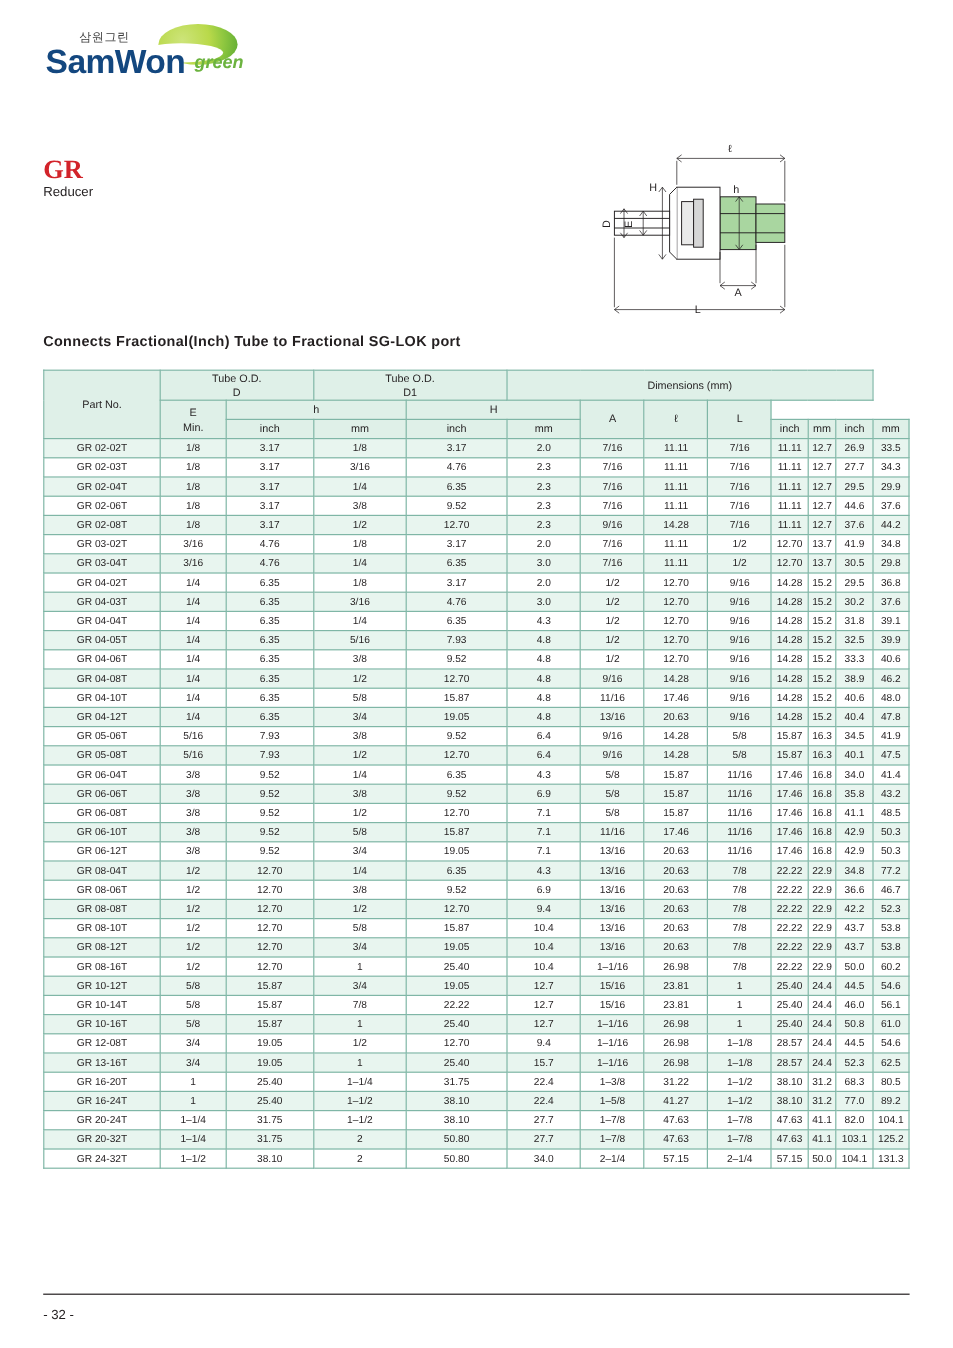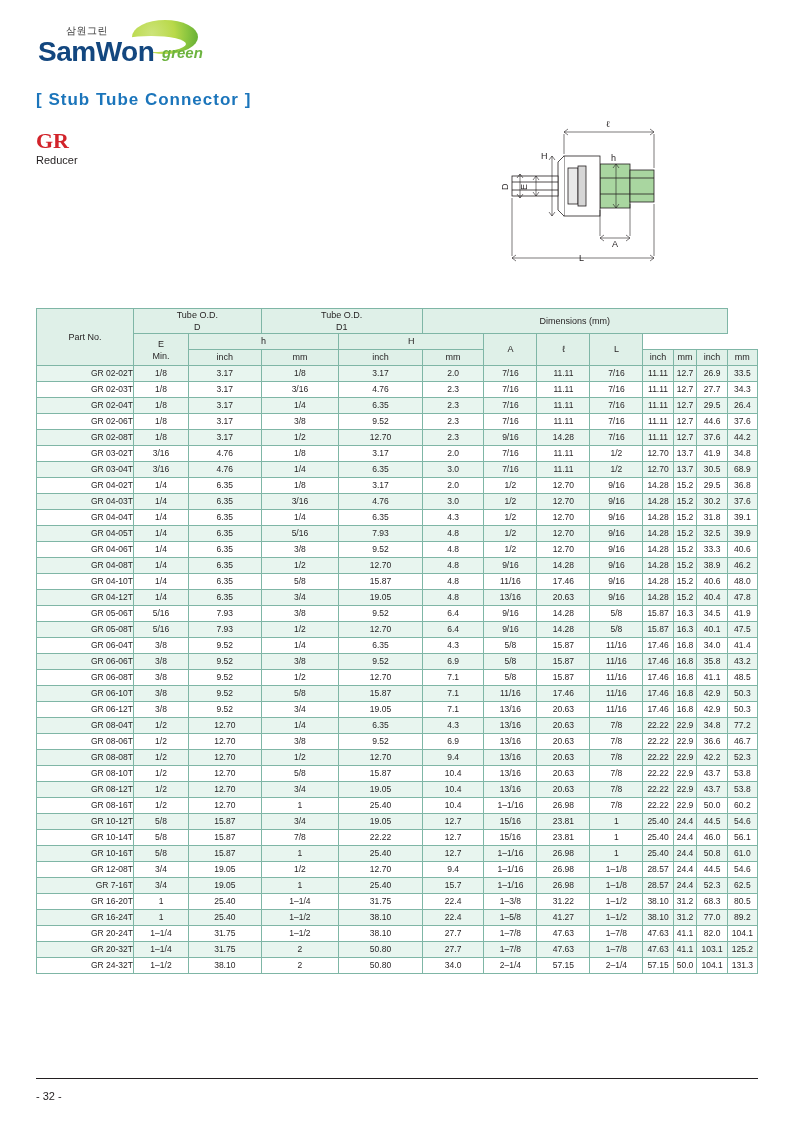--- a/index.html
+++ b/index.html
@@ -80,21 +80,21 @@
     padding:0;
     height:15px;
     line-height:15px;
     font-weight:normal;
   }
   thead th{
     background:#dff0e8;
     font-size:9px;
   }
   thead th.hdr-tall{height:24px;line-height:12px;}
-  td.partno{text-align:right;padding-left:0;margin-top:16px;}
+  td.partno{text-align:center;padding-left:0;margin-top:16px;}
   tr.alt td{background:#e8f5ef;}
   tr.norm td{background:#ffffff;}
 
   .pagenum{
     position:absolute;left:36px;top:1090px;
     font-size:11px;color:#231f20;
   }
   .footline{
     position:absolute;left:36px;top:1078px;width:722px;height:1px;background:#231f20;
   }
@@ -104,21 +104,20 @@
 
 <div class="page">
 
   <div class="logo">
     <div class="logo-swoosh"></div>
     <div class="logo-korean">삼원그린</div>
     <div class="logo-main">SamWon</div>
     <div class="logo-green">green</div>
   </div>
 
-  <div class="title">[  Stub  Tube  Connector  ]</div>
   <div class="gr-code">GR</div>
   <div class="gr-sub">Reducer</div>
 
   <div class="drawing-box">
     <svg width="310" height="170" viewBox="0 0 310 170">
 
       <g stroke="#231f20" stroke-width="0.8" fill="none">
 
         <rect x="152" y="54" width="30" height="44" fill="#a9d6a0"></rect>
         <rect x="182" y="60" width="24" height="32" fill="#a9d6a0"></rect>
@@ -191,20 +190,21 @@
       <text x="158" y="17" font-size="9" font-family="Liberation Serif, serif" fill="#231f20">ℓ</text>
       <text x="131" y="151" font-size="9" font-family="Liberation Sans, sans-serif" fill="#231f20">L</text>
       <text x="164" y="137" font-size="9" font-family="Liberation Sans, sans-serif" fill="#231f20">A</text>
       <text x="93" y="49" font-size="9" font-family="Liberation Sans, sans-serif" fill="#231f20">H</text>
       <text x="163" y="51" font-size="9" font-family="Liberation Sans, sans-serif" fill="#231f20">h</text>
       <text x="60" y="80" font-size="9" font-family="Liberation Sans, sans-serif" fill="#231f20" transform="rotate(-90 60 80)">D</text>
       <text x="79" y="80" font-size="9" font-family="Liberation Sans, sans-serif" fill="#231f20" transform="rotate(-90 79 80)">E</text>
     </svg>
   </div>
 
+  <div class="connects">Connects   Fractional(Inch)  Tube  to  Fractional  SG-LOK  port</div>
 
   <div class="tbl-wrap">
     <table>
       <thead>
         <tr>
           <th rowspan="3" style="width:96px">Part No.</th>
           <th colspan="2" class="hdr-tall" style="width:76px">
             <span>Tube  O.D.</span><br>
             <span>D</span>
           </th>
@@ -273,21 +273,21 @@
             <td>3.17</td>
             <td>1/4</td>
             <td>6.35</td>
             <td>2.3</td>
             <td>7/16</td>
             <td>11.11</td>
             <td>7/16</td>
             <td>11.11</td>
             <td>12.7</td>
             <td>29.5</td>
-            <td>26.4</td>
+            <td>29.9</td>
           </tr>
           <tr class="norm">
             <td class="partno">GR 02-06T</td>
             <td>1/8</td>
             <td>3.17</td>
             <td>3/8</td>
             <td>9.52</td>
             <td>2.3</td>
             <td>7/16</td>
             <td>11.11</td>
@@ -333,21 +333,21 @@
             <td>4.76</td>
             <td>1/4</td>
             <td>6.35</td>
             <td>3.0</td>
             <td>7/16</td>
             <td>11.11</td>
             <td>1/2</td>
             <td>12.70</td>
             <td>13.7</td>
             <td>30.5</td>
-            <td>68.9</td>
+            <td>29.8</td>
           </tr>
           <tr class="norm">
             <td class="partno">GR 04-02T</td>
             <td>1/4</td>
             <td>6.35</td>
             <td>1/8</td>
             <td>3.17</td>
             <td>2.0</td>
             <td>1/2</td>
             <td>12.70</td>
@@ -711,21 +711,21 @@
             <td>9.4</td>
             <td>1–1/16</td>
             <td>26.98</td>
             <td>1–1/8</td>
             <td>28.57</td>
             <td>24.4</td>
             <td>44.5</td>
             <td>54.6</td>
           </tr>
           <tr class="alt">
-            <td class="partno">GR 7-16T</td>
+            <td class="partno">GR 13-16T</td>
             <td>3/4</td>
             <td>19.05</td>
             <td>1</td>
             <td>25.40</td>
             <td>15.7</td>
             <td>1–1/16</td>
             <td>26.98</td>
             <td>1–1/8</td>
             <td>28.57</td>
             <td>24.4</td>

